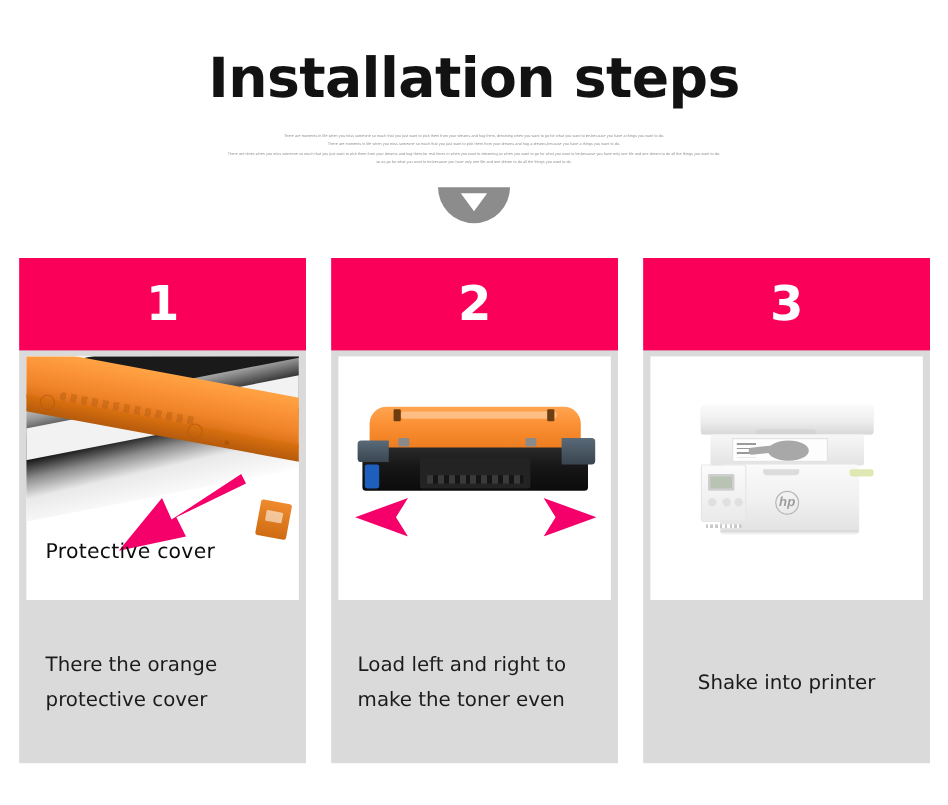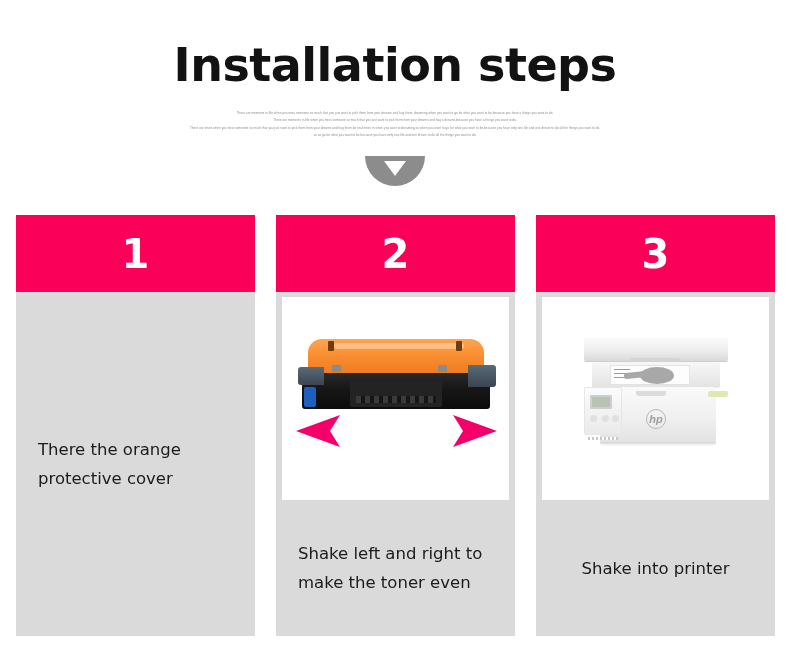--- a/index.html
+++ b/index.html
@@ -302,20 +302,39 @@
 
   <div class="divider-badge">
     <div class="tri"></div>
   </div>
 
   <div class="cards">
 
     <div class="card">
       <div class="card-head">
         <span class="card-num">1</span>
+      </div>
+      <div class="card-img c1">
+        <div class="bg-strip"></div>
+
+        <div class="dark-bar"></div>
+        <div class="white-gap"></div>
+        <div class="orange"></div>
+        <div class="orange-edge"></div>
+        <div class="emboss e1"></div>
+        <div class="emboss e2"></div>
+        <div class="emboss-text"></div>
+        <div class="dot"></div>
+        <div class="orange-tab"></div>
+        <div class="arrow">
+          <svg width="110" height="72" viewBox="0 0 110 72">
+            <path d="M104 2 L46 40 L38 22 L2 66 L58 54 L50 38 L108 10 Z" fill="#f5006b"></path>
+          </svg>
+        </div>
+        <div class="label">Protective cover</div>
       </div>
       <div class="card-cap">There the orange protective cover</div>
     </div>
 
     <div class="card">
       <div class="card-head">
         <span class="card-num">2</span>
       </div>
       <div class="card-img c2">
         <div class="cart">
@@ -336,21 +355,21 @@
           <svg width="48" height="32" viewBox="0 0 48 32">
             <path d="M2 16 L46 0 L36 16 L46 32 Z" fill="#f5006b"></path>
           </svg>
         </div>
         <div class="arw arw-right">
           <svg width="48" height="32" viewBox="0 0 48 32">
             <path d="M46 16 L2 0 L12 16 L2 32 Z" fill="#f5006b"></path>
           </svg>
         </div>
       </div>
-      <div class="card-cap">Shake left and right to make the toner even</div>
+      <div class="card-cap">Load left and right to make the toner even</div>
     </div>
 
     <div class="card">
       <div class="card-head">
         <span class="card-num">3</span>
       </div>
       <div class="card-img c3">
         <div class="pr">
           <div class="lid"></div>
           <div class="lid-tab"></div>

